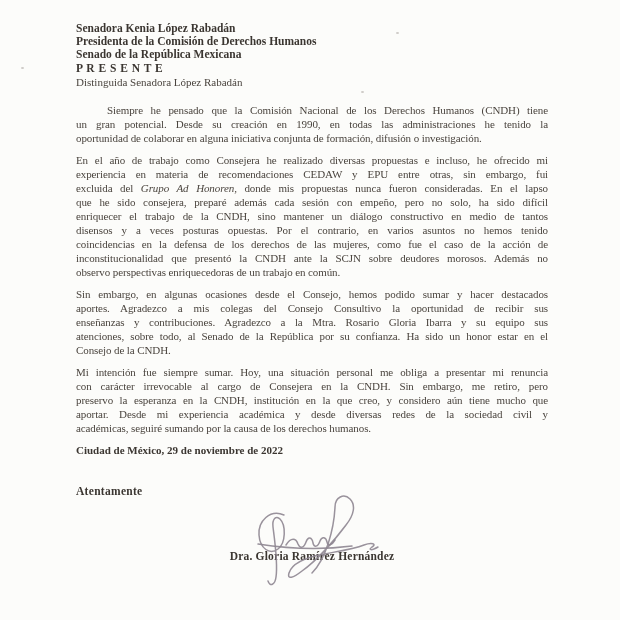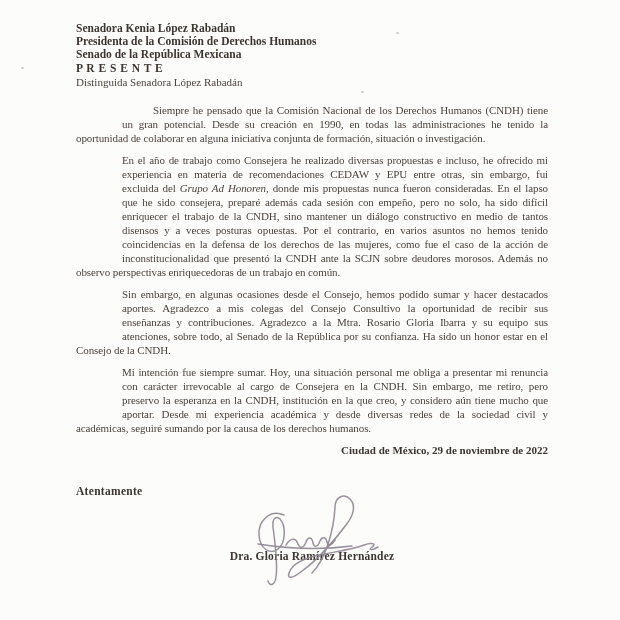--- a/index.html
+++ b/index.html
@@ -29,26 +29,26 @@
   .salutation{
     font-size:11px;line-height:14px;
   }
   .bodytext{margin-top:14px;}
   .para{
     font-size:11px;line-height:14px;
     margin:0 0 8px 0;
     letter-spacing:-0.1px;
   }
   .para .ln{min-height:14px;}
-  .para .ln.jl{text-align:justify;text-align-last:justify;margin-left:46px;}
+  .para .ln.jl{text-align:justify;text-align-last:justify;}
   .para .indent{display:inline-block;width:31px;}
   .para .it{font-style:italic;}
   .dateline{
     margin-top:7px;
-    text-align:right;
+    text-align:left;
     font-size:11px;line-height:14px;
     font-weight:bold;
     color:var(--ink-bold,#3b3631);
   }
   .closing{
     margin-top:27px;
     text-align:left;
     font-size:11.5px;line-height:14px;
     font-weight:bold;
     letter-spacing:0.3px;
@@ -95,21 +95,21 @@
       <div class="rline">Senado de la República Mexicana</div>
       <div class="rline spread">P R E S E N T E</div>
     </div>
 
     <div class="salutation">Distinguida Senadora López Rabadán</div>
 
     <div class="bodytext">
         <div class="para">
           <div class="ln jl"><span class="indent"></span><span>Siempre he pensado que la Comisión Nacional de los Derechos Humanos (CNDH) tiene</span></div>
           <div class="ln jl"><span>un gran potencial. Desde su creación en 1990, en todas las administraciones he tenido la</span></div>
-          <div class="ln"><span>oportunidad de colaborar en alguna iniciativa conjunta de formación, situación o investigación.</span></div>
+          <div class="ln"><span>oportunidad de colaborar en alguna iniciativa conjunta de formación, difusión o investigación.</span></div>
         </div>
         <div class="para">
           <div class="ln jl"><span>En el año de trabajo como Consejera he realizado diversas propuestas e incluso, he ofrecido mi</span></div>
           <div class="ln jl"><span>experiencia en materia de recomendaciones CEDAW y EPU entre otras, sin embargo, fui</span></div>
           <div class="ln jl"><span>excluida del </span><span class="it">Grupo Ad Honoren</span><span>, donde mis propuestas nunca fueron consideradas. En el lapso</span></div>
           <div class="ln jl"><span>que he sido consejera, preparé además cada sesión con empeño, pero no solo, ha sido difícil</span></div>
           <div class="ln jl"><span>enriquecer el trabajo de la CNDH, sino mantener un diálogo constructivo en medio de tantos</span></div>
           <div class="ln jl"><span>disensos y a veces posturas opuestas. Por el contrario, en varios asuntos no hemos tenido</span></div>
           <div class="ln jl"><span>coincidencias en la defensa de los derechos de las mujeres, como fue el caso de la acción de</span></div>
           <div class="ln jl"><span>inconstitucionalidad que presentó la CNDH ante la SCJN sobre deudores morosos. Además no</span></div>

